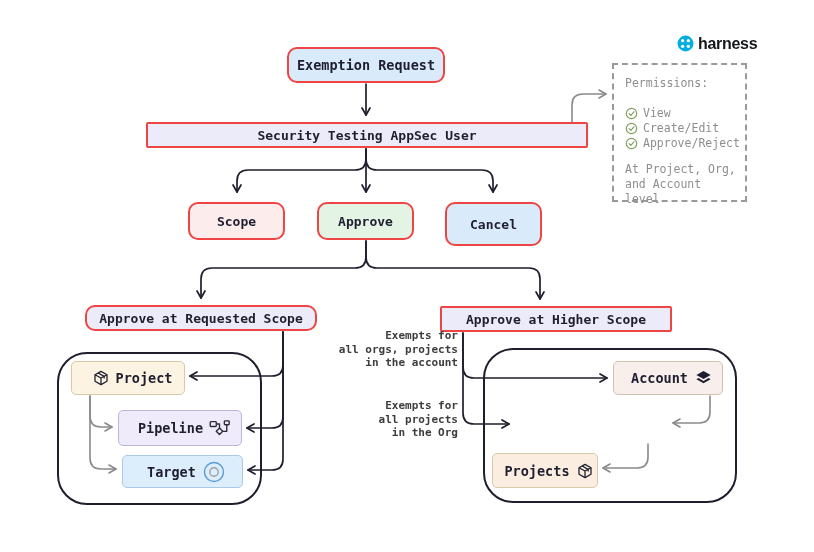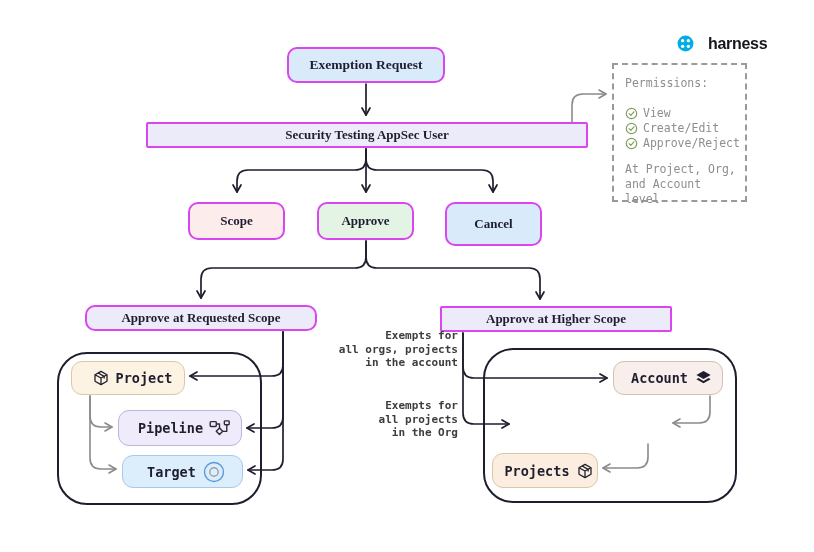--- a/index.html
+++ b/index.html
@@ -6,59 +6,59 @@
   html,body { background:#ffffff; }
   .canvas {
     position:relative; width:814px; height:552px; background:#ffffff;
     font-family:"DejaVu Sans Mono","Liberation Mono",monospace;
     color:#1e1e2e; overflow:hidden;
   }
   .svg-layer { position:absolute; inset:0; pointer-events:none; z-index:5; }
 
   .box {
     position:absolute; display:flex; align-items:center; justify-content:center;
-    border:2px solid #d946ef; font-weight:bold; font-size:13px; z-index:3;
-    gap:6px; white-space:nowrap;font-family:Liberation Serif, serif;
+    border:2px solid #ef4444; font-weight:bold; font-size:13px; z-index:3;
+    gap:6px; white-space:nowrap;
   }
   .exemption { left:287px; top:47px; width:158px; height:36px; background:#d9eafb; border-radius:10px; font-size:13.5px; }
   .appsec    { left:146px; top:122px; width:442px; height:26px; background:#ecebfa; border-radius:2px; }
   .reject    { left:188px; top:202px; width:97px;  height:38px; background:#fcecec; border-radius:10px; }
   .approve   { left:317px; top:202px; width:97px;  height:38px; background:#e4f4e4; border-radius:10px; }
   .cancel    { left:445px; top:202px; width:97px;  height:44px; background:#d9eafb; border-radius:10px; }
   .scope-left  { left:85px;  top:305px; width:232px; height:26px; background:#ecebfa; border-radius:10px; }
   .scope-right { left:440px; top:306px; width:232px; height:26px; background:#ecebfa; border-radius:2px; }
 
   .group {
     position:absolute; border:2px solid #1e1e2e; border-radius:30px; background:transparent; z-index:1;
   }
   .container-left  { left:57px;  top:352px; width:205px; height:153px; }
   .container-right { left:483px; top:348px; width:254px; height:155px; }
 
   .node {
     position:absolute; display:flex; align-items:center; justify-content:center;
-    font-weight:bold; font-size:13.5px; border-radius:11px; z-index:3; gap:6px; white-space:nowrap;padding-left:8px;
+    font-weight:bold; font-size:13.5px; border-radius:5px; z-index:3; gap:6px; white-space:nowrap;padding-left:8px;
   }
   .project  { left:71px;  top:361px; width:114px; height:34px; background:#fdf3e3; border:1.5px solid #d9c9a9; }
   .pipeline { left:118px; top:410px; width:124px; height:36px; background:#efebfa; border:1.5px solid #bdb3dc; }
   .target   { left:122px; top:455px; width:121px; height:33px; background:#dceefb; border:1.5px solid #a9c9e8; }
   .account  { left:613px; top:361px; width:110px; height:34px; background:#f8eeec; border:1.5px solid #d4c0ae; }
   .orgs     { left:515px; top:406px; width:153px; height:37px; background:#fbf4d0; border:1.5px solid #d2c48e; }
   .projects { left:492px; top:453px; width:106px; height:35px; background:#fbeee1; border:1.5px solid #d9c9a9; }
 
   .permissions {
     position:absolute; left:612px; top:63px; width:135px; height:139px;
     border:2px dashed #9a9a9a; color:#8e8e8e; font-size:11.5px;
     padding:11px 4px 0 11px; line-height:15px; z-index:3; background:#fff;
   }
   .permissions .title { margin-bottom:15px; }
   .perm-item { display:flex; align-items:center; gap:5px; }
   .perm-footer { margin-top:11px; }
 
   .logo {
-    position:absolute; left:676px; top:34px; display:flex; align-items:center; gap:13px;
+    position:absolute; left:676px; top:34px; display:flex; align-items:center; gap:3px;
     font-family:"Liberation Sans","DejaVu Sans",sans-serif; font-weight:bold; font-size:16px;
     color:#15171b; z-index:3; letter-spacing:-0.3px;
   }
 
   .note {
     position:absolute; text-align:right; font-size:11px; font-weight:bold;
     color:#3d3d3d; line-height:13.5px; z-index:3;
   }
   .note-account { left:338px; top:329px; width:120px; }
   .note-org     { left:350px; top:399px; width:108px; }

